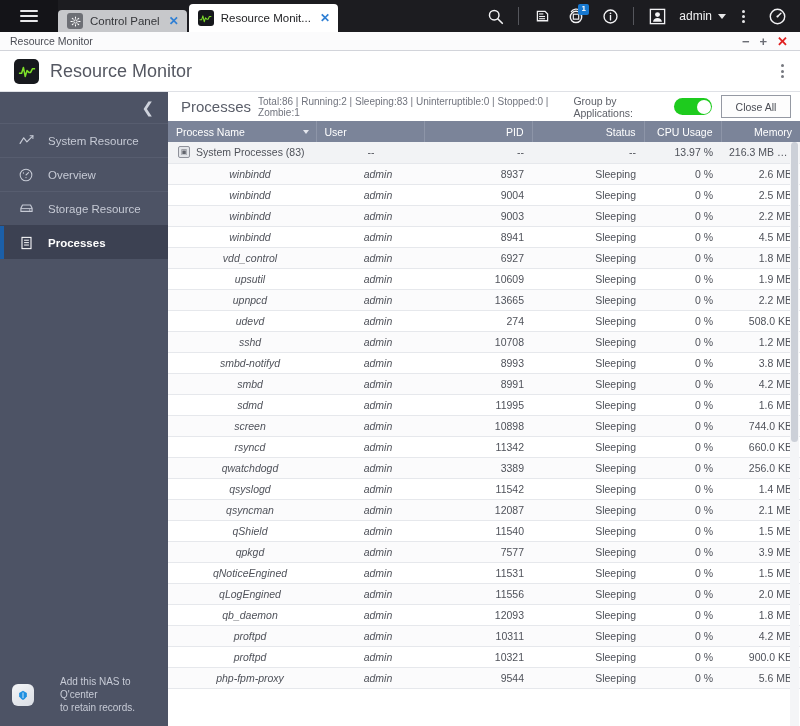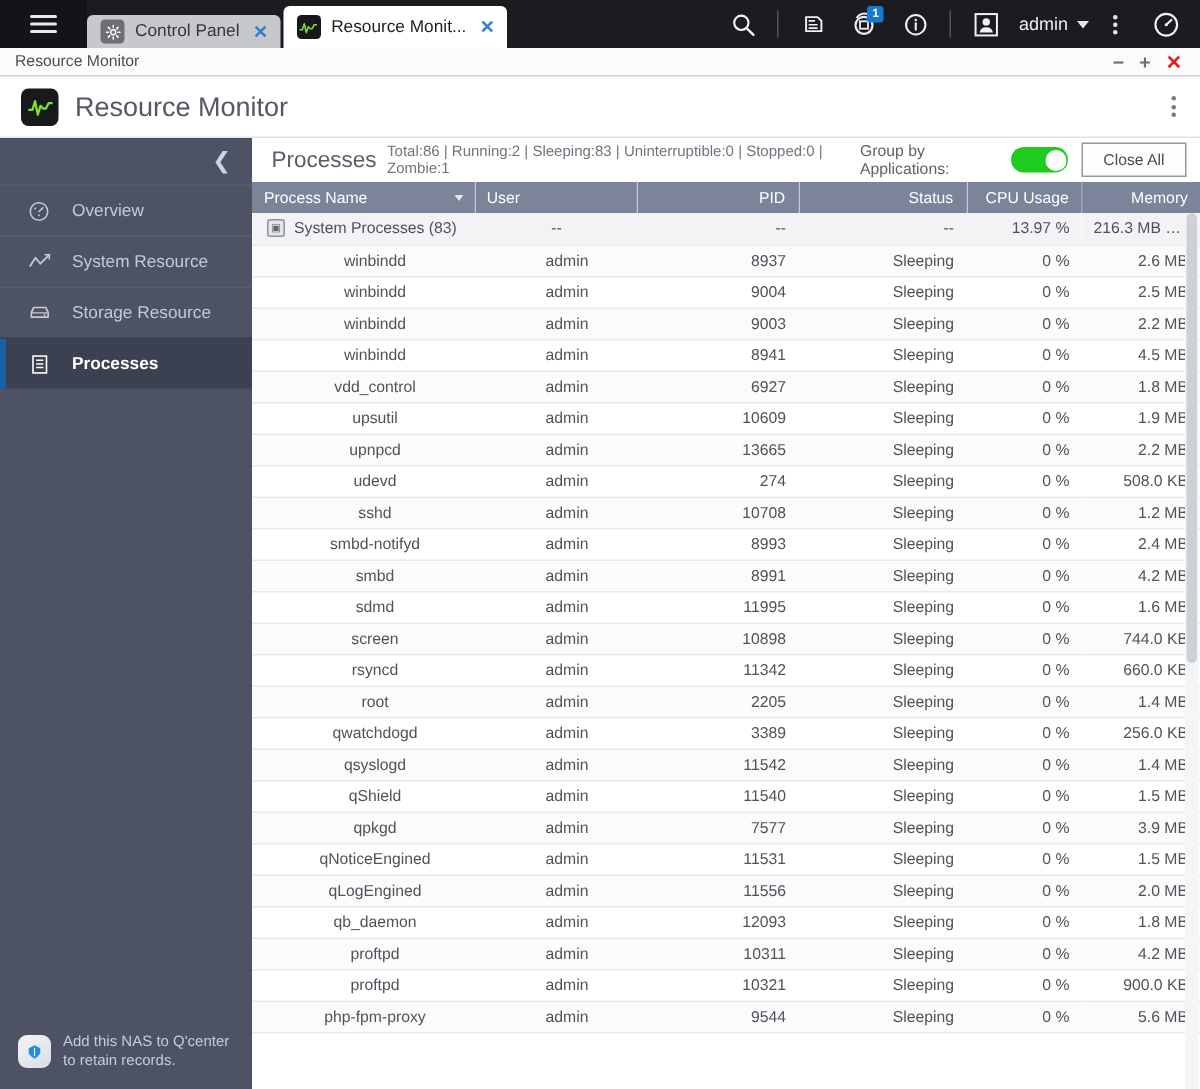--- a/index.html
+++ b/index.html
@@ -142,21 +142,21 @@
     border-top-color: #3c4152;
   }
   .nav-item.active::before {
     content: ""; position: absolute; left: 0; top: 0; bottom: 0;
     width: 4px; background: #1b5fa8;
   }
   .nav-icon { width: 18px; height: 18px; flex: none; display: flex; align-items: center; justify-content: center; }
 
   .qcenter-note {
     margin-top: auto; display: flex; align-items: center;
-    gap: 8px; padding: 0 10px 12px 12px;
+    gap: 26px; padding: 0 10px 12px 12px;
   }
   .qcenter-icon {
     width: 22px; height: 22px; border-radius: 6px;
     background: linear-gradient(145deg,#f4f5f7,#d9dde4);
     display: flex; align-items: center; justify-content: center;
     flex: none;
   }
   .qcenter-text { font-size: 10px; color: #c7cbd6; line-height: 13px; }
 
   
@@ -221,21 +221,21 @@
     width: 12px; height: 12px; flex: none;
     border: 1px solid #8e919a; border-radius: 2px;
     background: #e3e5e9;
     display: flex; align-items: center; justify-content: center;
     font-size: 7px; color: #62656d;
   }
   .collapse-caret {
     display: inline-block; margin-left: 7px;
     color: #6e717a; font-size: 9px;
   }
-  tr.proc-row td.left { padding-left: 24px; }
+  tr.proc-row td.left { padding-left: 24px; font-style: italic; }
   tr.proc-row:nth-child(even) td { background: #fbfbfc; }
 
   .vscroll {
     position: absolute; top: 21px; right: 1px; width: 9px; bottom: 0;
     background: #f4f5f7;
   }
   .vscroll .thumb {
     position: absolute; top: 0; left: 1px; width: 7px; height: 300px;
     background: #ccd0d8; border-radius: 4px;
   }
@@ -383,38 +383,38 @@
 
   <div class="app-body">
 
     <div class="sidebar">
       <div class="sidebar-collapse">
         <span class="chev-left">❮</span>
       </div>
 
       <div class="nav-item">
         <span class="nav-icon">
+          <svg width="17" height="16" viewBox="0 0 20 20">
+            <polyline points="2,13 6.5,6 10.5,11 18,3.5" fill="none" stroke="#c6cad5" stroke-width="1.5" stroke-linejoin="round" stroke-linecap="round"></polyline>
+            <polyline points="14.5,3.5 18,3.5 18,7" fill="none" stroke="#c6cad5" stroke-width="1.3" stroke-linecap="round"></polyline>
+          </svg>
+        </span>
+        <span>System Resource</span>
+      </div>
+
+      <div class="nav-item">
+        <span class="nav-icon">
           <svg width="16" height="16" viewBox="0 0 20 20">
             <circle cx="10" cy="10" r="7.3" fill="none" stroke="#c6cad5" stroke-width="1.3"></circle>
             <line x1="10" y1="10" x2="13.2" y2="7" stroke="#c6cad5" stroke-width="1.3" stroke-linecap="round"></line>
             <circle cx="6.8" cy="7.5" r="0.8" fill="#c6cad5"></circle>
             <circle cx="10" cy="13.2" r="0.8" fill="#c6cad5"></circle>
           </svg>
         </span>
         <span>Overview</span>
-      </div>
-
-      <div class="nav-item">
-        <span class="nav-icon">
-          <svg width="17" height="16" viewBox="0 0 20 20">
-            <polyline points="2,13 6.5,6 10.5,11 18,3.5" fill="none" stroke="#c6cad5" stroke-width="1.5" stroke-linejoin="round" stroke-linecap="round"></polyline>
-            <polyline points="14.5,3.5 18,3.5 18,7" fill="none" stroke="#c6cad5" stroke-width="1.3" stroke-linecap="round"></polyline>
-          </svg>
-        </span>
-        <span>System Resource</span>
       </div>
 
       <div class="nav-item">
         <span class="nav-icon">
           <svg width="17" height="16" viewBox="0 0 20 20">
             <path d="M3 9 L5 5 L15 5 L17 9 L17 13 L3 13 Z" fill="none" stroke="#c6cad5" stroke-width="1.4" stroke-linejoin="round"></path>
             <line x1="3" y1="9.5" x2="17" y2="9.5" stroke="#c6cad5" stroke-width="1.2"></line>
             <circle cx="14" cy="11.3" r="0.85" fill="#c6cad5"></circle>
           </svg>
         </span>
@@ -572,21 +572,21 @@
                 <td>Sleeping</td>
                 <td>0 %</td>
                 <td>1.2 MB</td>
               </tr>
               <tr class="proc-row">
                 <td class="left">smbd-notifyd</td>
                 <td class="left">admin</td>
                 <td>8993</td>
                 <td>Sleeping</td>
                 <td>0 %</td>
-                <td>2.4 MB</td>
+                <td>3.8 MB</td>
               </tr>
               <tr class="proc-row">
                 <td class="left">smbd</td>
                 <td class="left">admin</td>
                 <td>8991</td>
                 <td>Sleeping</td>
                 <td>0 %</td>
                 <td>4.2 MB</td>
               </tr>
               <tr class="proc-row">
@@ -607,42 +607,42 @@
               </tr>
               <tr class="proc-row">
                 <td class="left">rsyncd</td>
                 <td class="left">admin</td>
                 <td>11342</td>
                 <td>Sleeping</td>
                 <td>0 %</td>
                 <td>660.0 KB</td>
               </tr>
               <tr class="proc-row">
-                <td class="left">root</td>
-                <td class="left">admin</td>
-                <td>2205</td>
+                <td class="left">qwatchdogd</td>
+                <td class="left">admin</td>
+                <td>3389</td>
+                <td>Sleeping</td>
+                <td>0 %</td>
+                <td>256.0 KB</td>
+              </tr>
+              <tr class="proc-row">
+                <td class="left">qsyslogd</td>
+                <td class="left">admin</td>
+                <td>11542</td>
                 <td>Sleeping</td>
                 <td>0 %</td>
                 <td>1.4 MB</td>
               </tr>
               <tr class="proc-row">
-                <td class="left">qwatchdogd</td>
-                <td class="left">admin</td>
-                <td>3389</td>
-                <td>Sleeping</td>
-                <td>0 %</td>
-                <td>256.0 KB</td>
-              </tr>
-              <tr class="proc-row">
-                <td class="left">qsyslogd</td>
-                <td class="left">admin</td>
-                <td>11542</td>
-                <td>Sleeping</td>
-                <td>0 %</td>
-                <td>1.4 MB</td>
+                <td class="left">qsyncman</td>
+                <td class="left">admin</td>
+                <td>12087</td>
+                <td>Sleeping</td>
+                <td>0 %</td>
+                <td>2.1 MB</td>
               </tr>
               <tr class="proc-row">
                 <td class="left">qShield</td>
                 <td class="left">admin</td>
                 <td>11540</td>
                 <td>Sleeping</td>
                 <td>0 %</td>
                 <td>1.5 MB</td>
               </tr>
               <tr class="proc-row">

